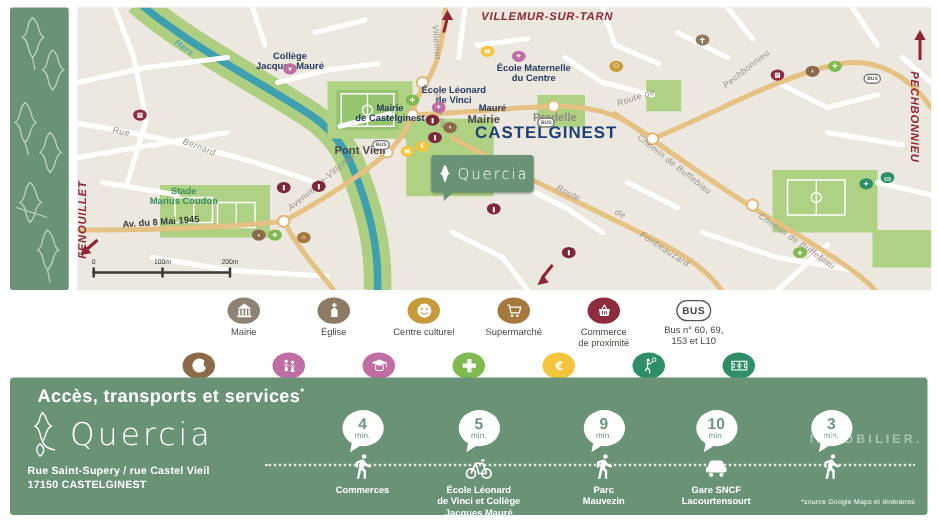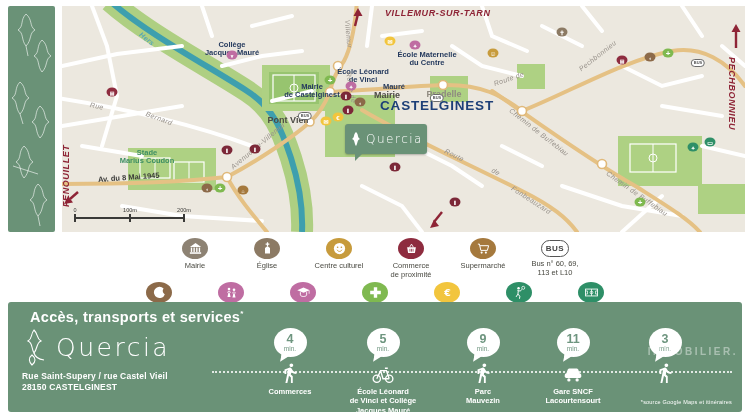--- a/index.html
+++ b/index.html
@@ -311,46 +311,46 @@
           <svg viewBox="0 0 24 24">
             <circle cx="12" cy="12" r="9" fill="#fff"></circle>
             <circle cx="9" cy="10" r="1.3" fill="currentColor"></circle>
             <circle cx="15" cy="10" r="1.3" fill="currentColor"></circle>
             <path d="M8 14c1 1.8 2.5 2.7 4 2.7s3-.9 4-2.7" stroke="currentColor" stroke-width="1.4" fill="none"></path>
           </svg>
         </span>
       <span class="lg-label pre">Centre culturel</span>
     </div>
     <div class="lg-item">
+      <span class="badge" style="background: rgb(165, 121, 61); color: rgb(165, 121, 61);">
+          <svg viewBox="0 0 24 24">
+            <path d="M3 5h2.5l2.2 10h10.5l2-7.5H6.5" fill="none" stroke="#fff" stroke-width="1.6"></path>
+            <circle cx="9" cy="18.5" r="1.7" fill="#fff"></circle>
+            <circle cx="15.8" cy="18.5" r="1.7" fill="#fff"></circle>
+          </svg>
+        </span>
+      <span class="lg-label pre">Supermarché</span>
+    </div>
+    <div class="lg-item">
       <span class="badge" style="background: rgb(142, 44, 63); color: rgb(142, 44, 63);">
           <svg viewBox="0 0 24 24">
             <path d="M5 10h14l-1.6 9H6.6z" fill="#fff"></path>
             <path d="M9 10l3-5 3 5" stroke="#fff" stroke-width="1.4" fill="none"></path>
             <path d="M9.5 12.5v4.5M12 12.5v4.5M14.5 12.5v4.5" stroke="currentColor" stroke-width="1.2"></path>
           </svg>
         </span>
       <span class="lg-label pre">Commerce
 de proximité</span>
-    </div>
-    <div class="lg-item">
-      <span class="badge" style="background: rgb(165, 121, 61); color: rgb(165, 121, 61);">
-          <svg viewBox="0 0 24 24">
-            <path d="M3 5h2.5l2.2 10h10.5l2-7.5H6.5" fill="none" stroke="#fff" stroke-width="1.6"></path>
-            <circle cx="9" cy="18.5" r="1.7" fill="#fff"></circle>
-            <circle cx="15.8" cy="18.5" r="1.7" fill="#fff"></circle>
-          </svg>
-        </span>
-      <span class="lg-label pre">Supermarché</span>
     </div>
     <div class="lg-item">
       <span class="badge badge-bus">
         <span class="bus-txt">BUS</span>
       </span>
       <span class="lg-label pre">Bus n° 60, 69,
-113 et L10</span>
+153 et L10</span>
     </div>
   </div>
   <div class="lg-row" style="margin-top:3px;">
     <div class="lg-item">
       <span class="badge" style="background: rgb(140, 106, 73); color: rgb(140, 106, 73);">
           <svg viewBox="0 0 24 24">
             <path d="M18.5 5.5A9 9 0 1 0 20.5 15 7 7 0 0 1 18.5 5.5z" fill="#fff"></path>
           </svg>
         </span>
       <span class="lg-label pre">Boulangerie</span>
@@ -429,21 +429,21 @@
         <g fill="none" stroke="#fff" stroke-width="1.1">
           <path d="M12 2 C8 7 11 10 6 13 C11 15 9 20 12 25 C16 20 14 15 19 13 C14 10 17 7 12 2 Z"></path>
           <path d="M12 25 C13 29 16 31 22 32"></path>
           <path d="M10 27 C6 30 7 34 10 37 C14 34 14 30 10 27 Z"></path>
         </g>
       </svg>
       <span id="brand-name">Quercia</span>
     </div>
     <div id="brand-addr">
       <div>Rue Saint-Supery / rue Castel Vieil</div>
-      <div>28150 CASTELGINEST</div>
+      <div>17150 CASTELGINEST</div>
     </div>
   </div>
 
   <div id="dotline"></div>
 
   <div class="t-item" style="left:227px;top:26px;">
     <div class="bubble">
       <span class="num">4</span>
         <span class="unit">min.</span>
     </div>
@@ -478,21 +478,21 @@
     <div class="t-icon">
         <svg width="22" height="24" viewBox="0 0 24 24" fill="#fff">
           <path d="M13.5 5.5c1.1 0 2-.9 2-2s-.9-2-2-2-2 .9-2 2 .9 2 2 2zM9.8 8.9L7 23h2.1l1.8-8 2.1 2v6h2v-7.5l-2.1-2 .6-3C14.8 12 16.8 13 19 13v-2c-1.9 0-3.5-1-4.3-2.4l-1-1.6c-.4-.6-1-1-1.7-1-.3 0-.5.1-.8.2L6 8.3V13h2V9.6l1.8-.7"></path>
         </svg>
       </div>
     <div class="t-label pre">Parc
 Mauvezin</div>
   </div>
   <div class="t-item" style="left:510px;top:26px;">
     <div class="bubble">
-      <span class="num">11</span>
+      <span class="num">10</span>
         <span class="unit">min.</span>
     </div>
     <div class="t-icon">
         <svg width="28" height="22" viewBox="0 0 24 24" fill="#fff">
           <path d="M4.5 13l1.6-4.4C6.4 7.6 7.3 7 8.2 7h7.6c.9 0 1.8.6 2.1 1.6L19.5 13z"></path>
           <rect x="3" y="12.5" width="18" height="5" rx="1.6"></rect>
           <circle cx="7.5" cy="19.5" r="1.8"></circle>
           <circle cx="16.5" cy="19.5" r="1.8"></circle>
         </svg>
       </div>

